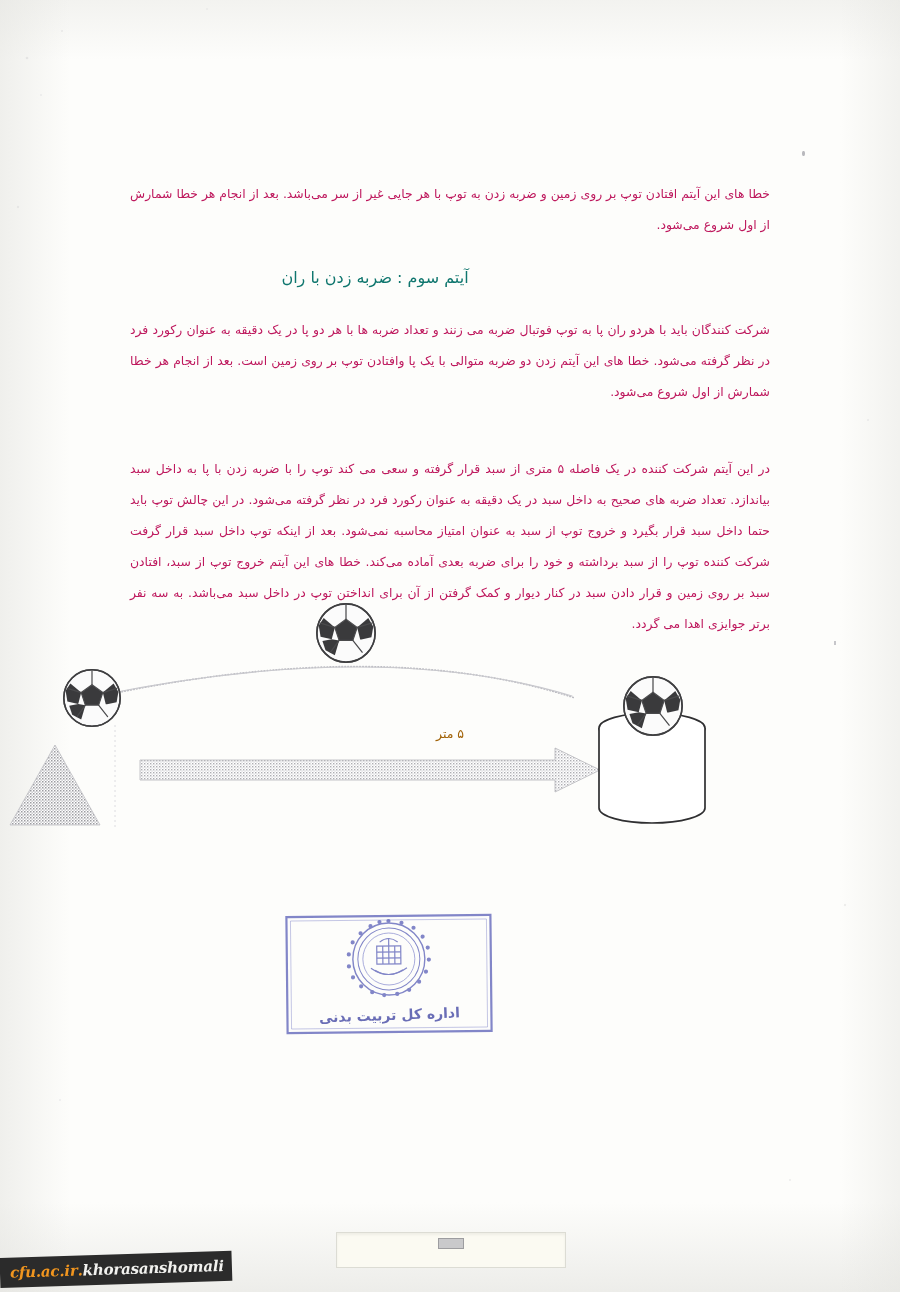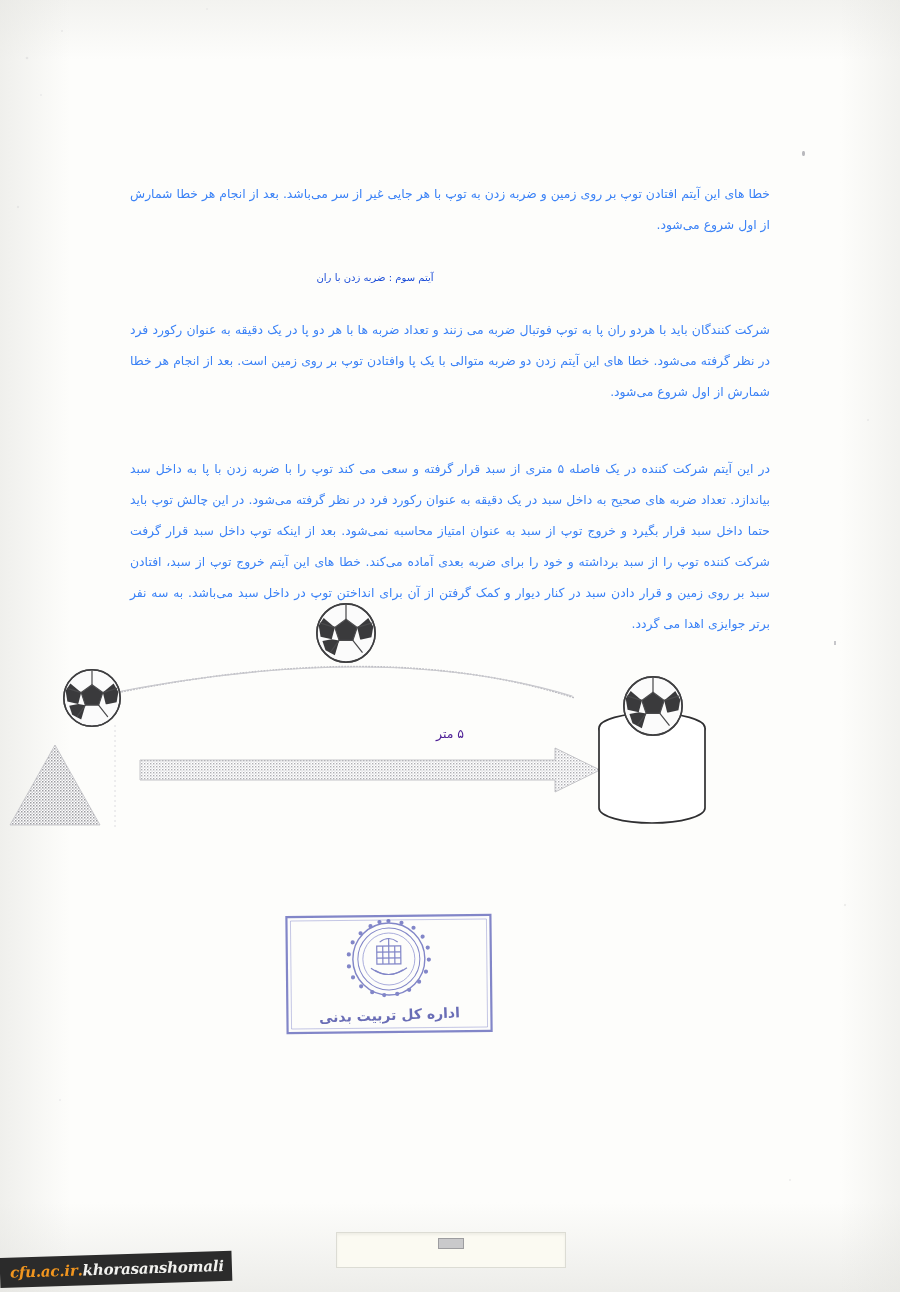--- a/index.html
+++ b/index.html
@@ -45,52 +45,52 @@
     text-align: justify;
     color: #3c3c3e;
   }
   .para {
     font-size: 12.4px;
     line-height: 31px;
     letter-spacing: .1px;
     margin: 0;
     text-align: justify;
     text-justify: inter-word;
-    color: #3b82f6;
+    color: #be185d;
   }
   .para-spacer-1 { height: 24px; }
   .para-spacer-2 { height: 22px; }
   .para-spacer-3 { height: 24px; }
   .para-spacer-4 { height: 22px; }
 
   .heading {
-    font-size: 10px;
+    font-size: 16px;
     line-height: 28px;
     margin: 0;
     text-align: center;
-    color: #1d4ed8;
+    color: #0f766e;
     padding-right: 150px;
   }
 
   
   #diagram {
     position: absolute;
     left: 0;
     top: 580px;
     width: 900px;
     height: 290px;
   }
 
   
   #meter-label {
     position: absolute;
     left: 436px;
     top: 726px;
     font-size: 12.5px;
-    color: #4c1d95;
+    color: #a16207;
     direction: rtl;
     letter-spacing: .5px;
   }
 
   
   #stamp {
     position: absolute;
     left: 283px;
     top: 913px;
     width: 212px;

